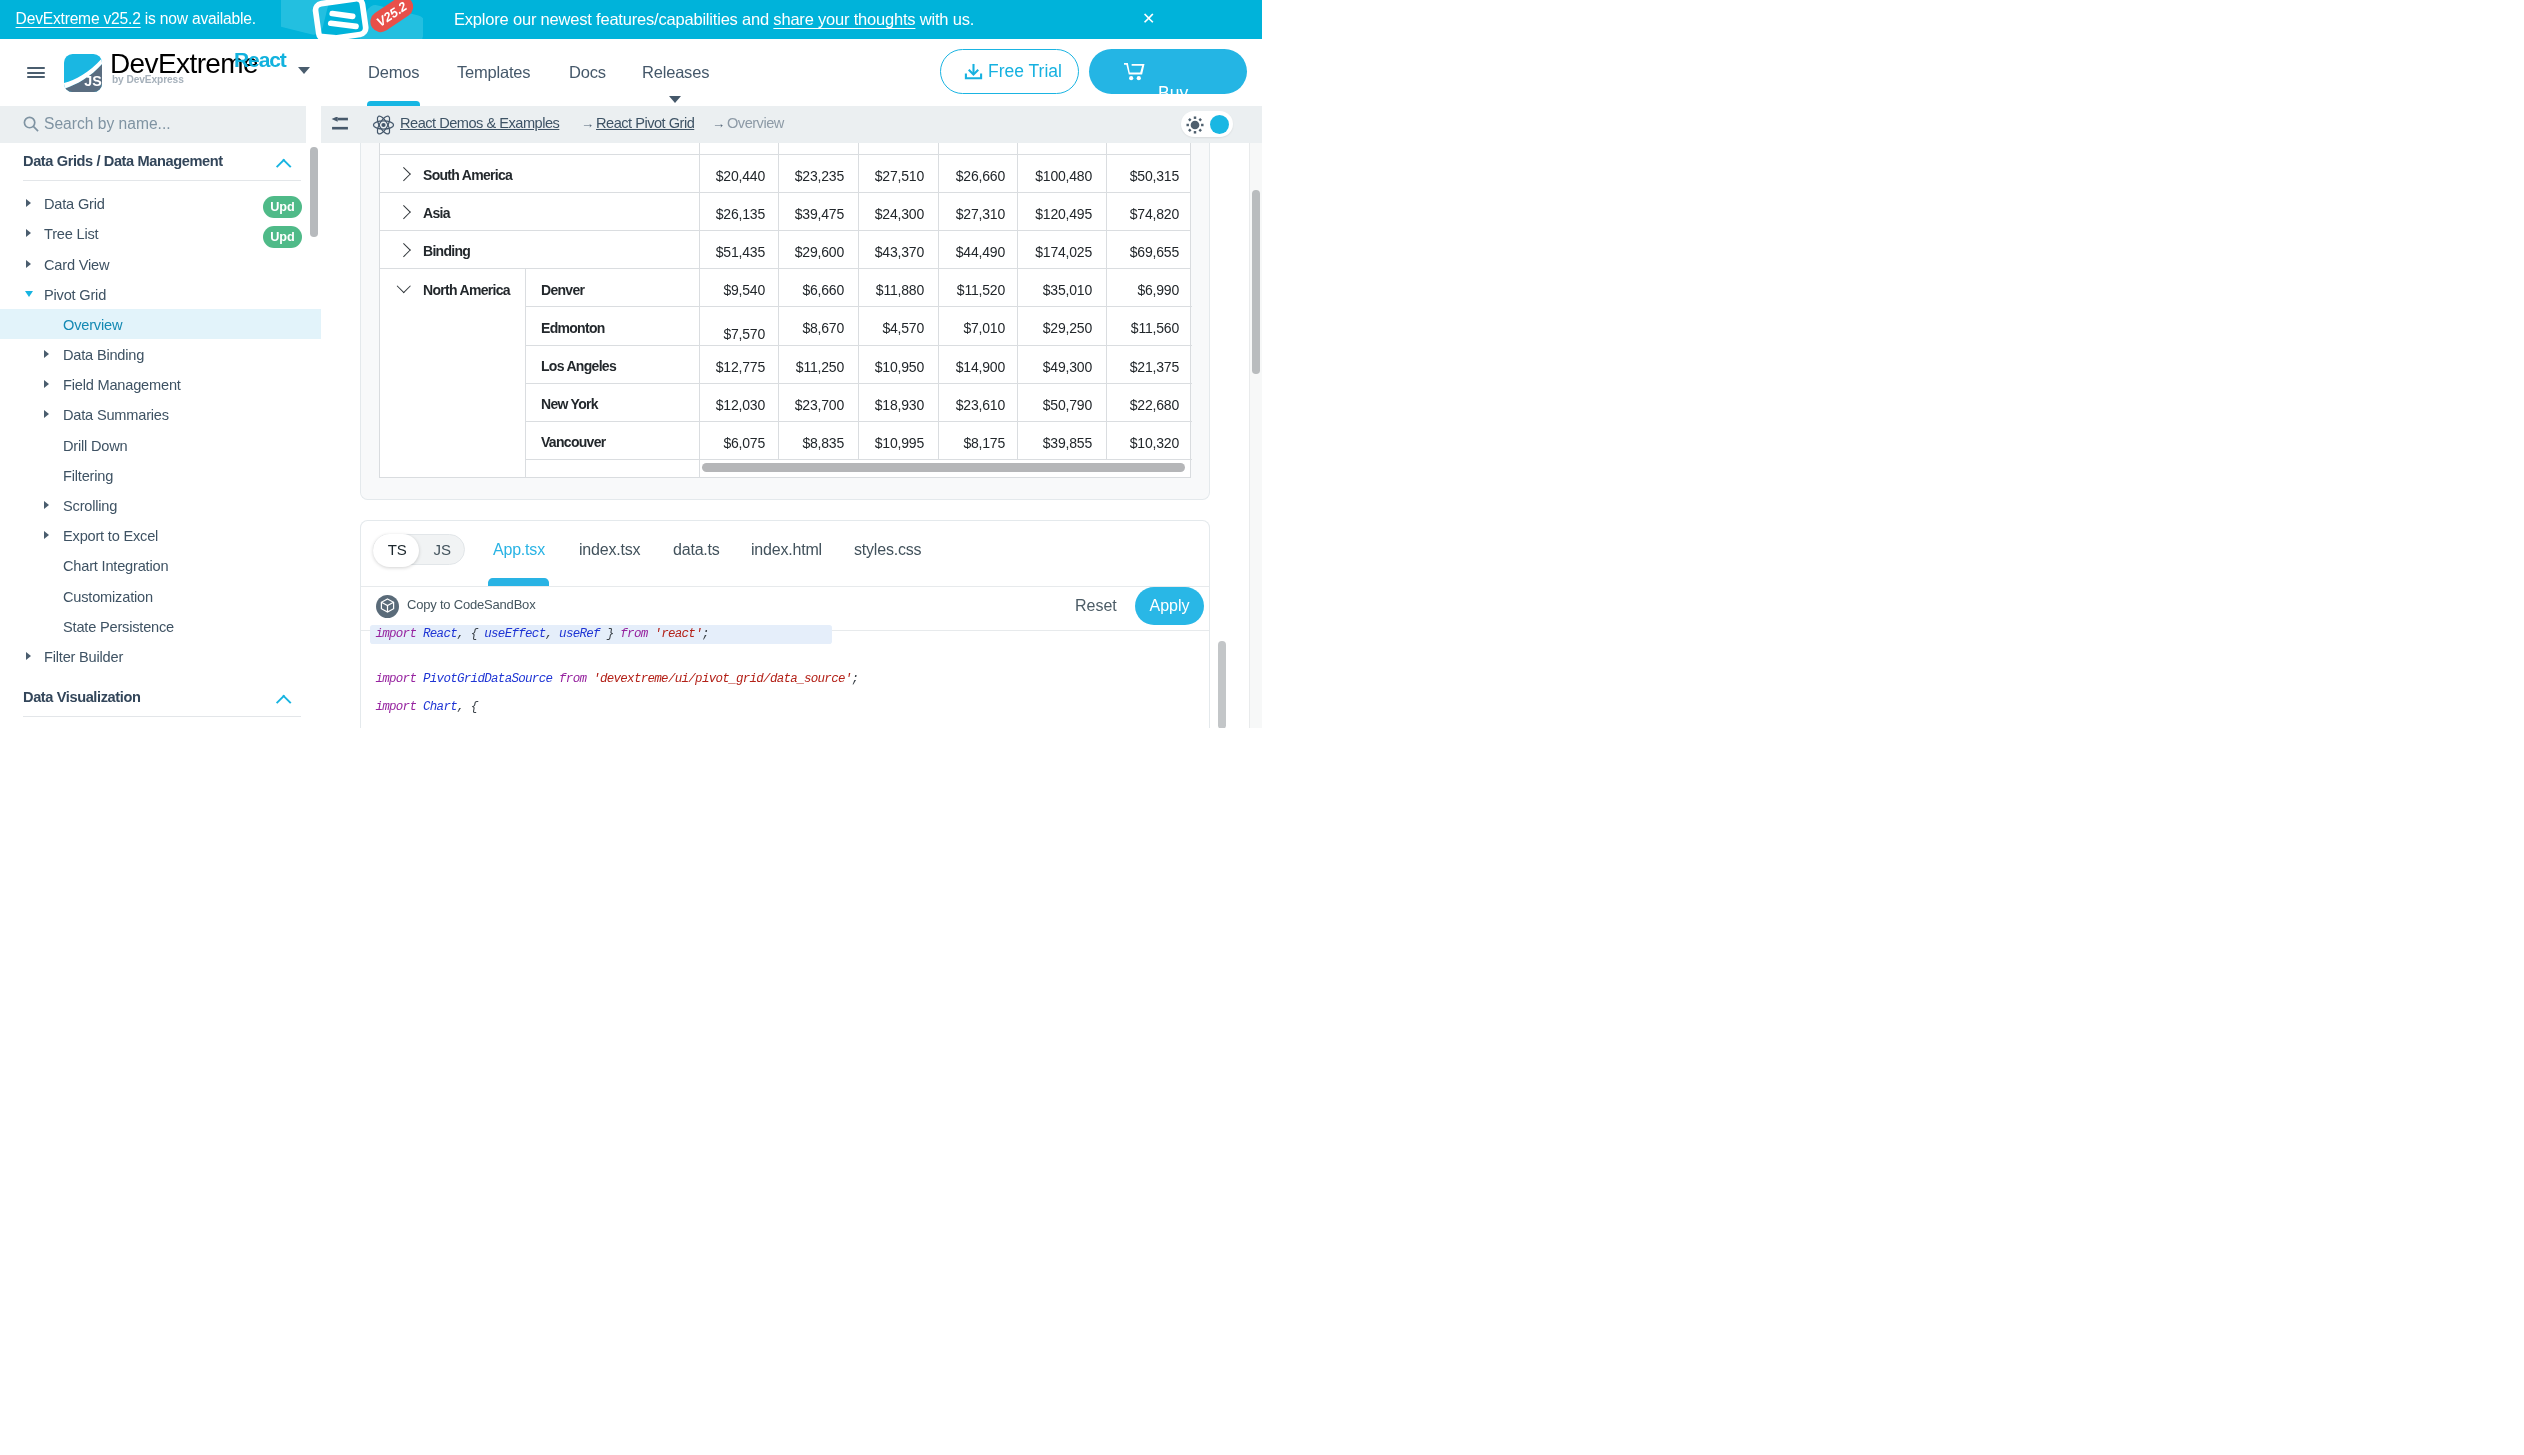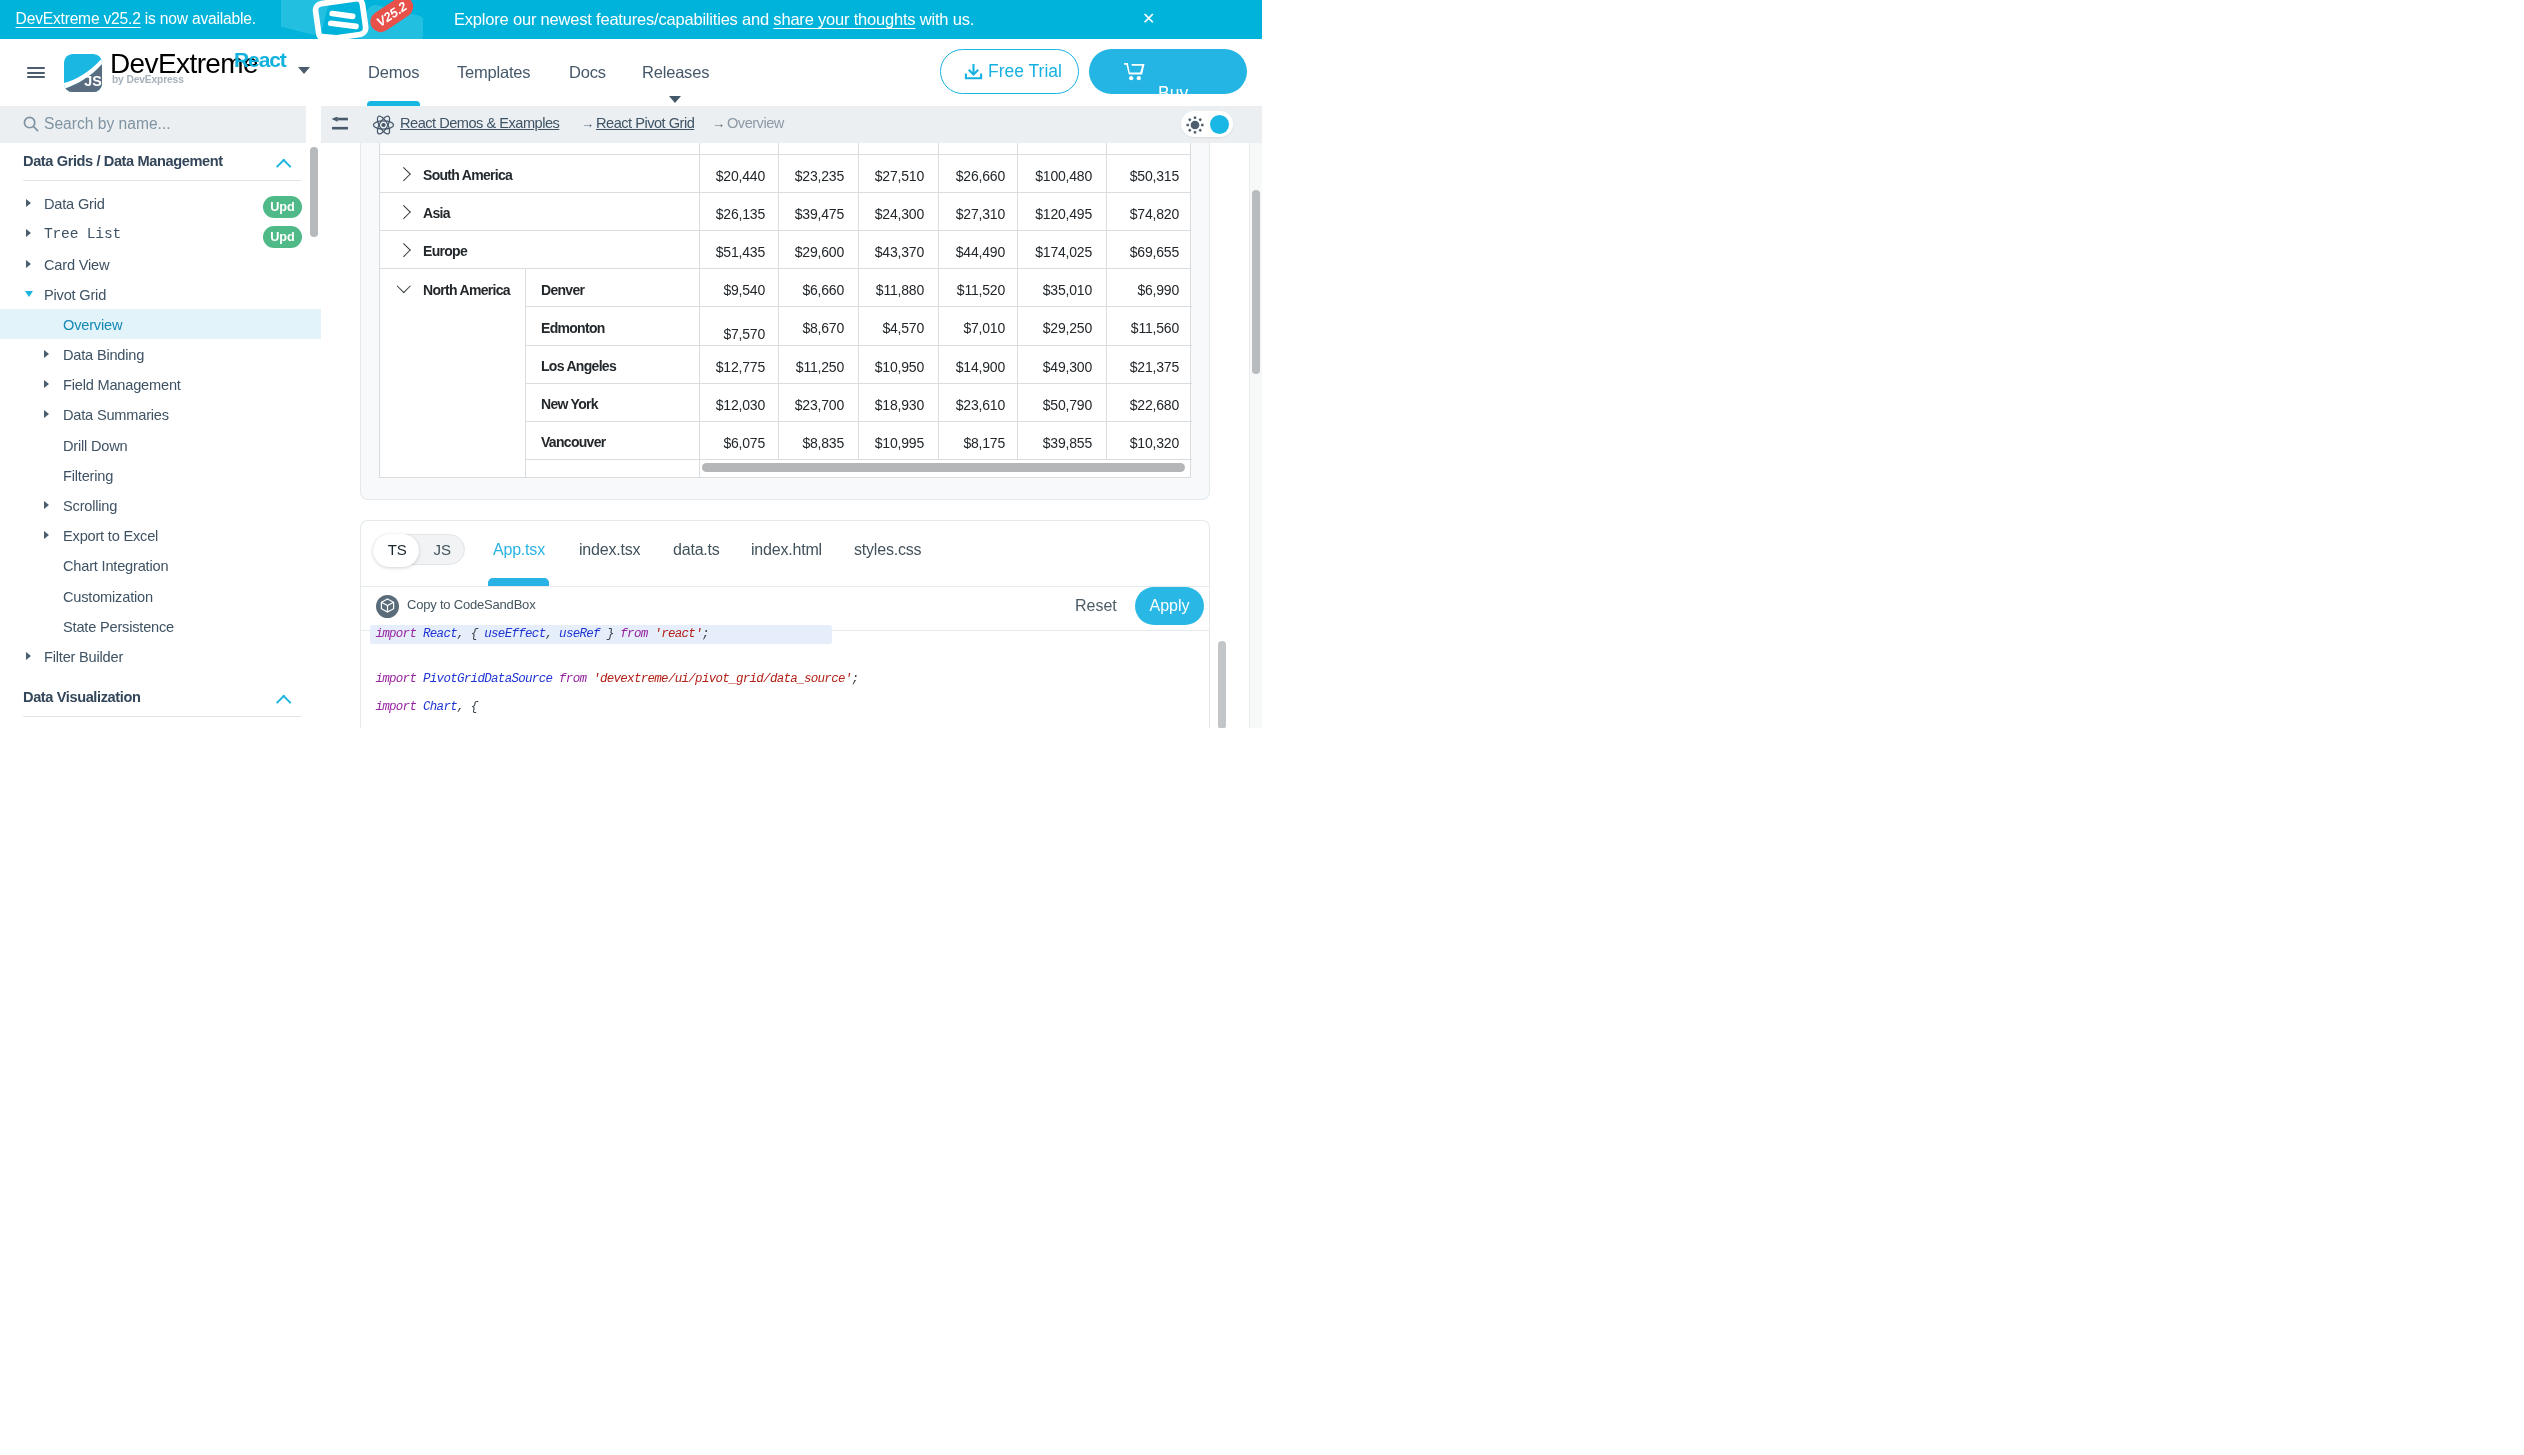--- a/index.html
+++ b/index.html
@@ -217,21 +217,21 @@
 
   <div class="sidebar" id="sidebar">
       <div class="sel-row" style="top:166px"></div>
       <div class="sec-h" style="top:10.4px">Data Grids / Data Management</div>
       <div class="chev-up" style="left:278px; top:14px"></div>
       <div class="divider" style="top:37px"></div>
       <div class="sb-caret" style="left:26px; top:56px"></div>
       <div class="sb-item" style="left:44px; top:53px;">Data Grid</div>
       <div class="upd" style="top:53px">Upd</div>
       <div class="sb-caret" style="left:26px; top:86px"></div>
-      <div class="sb-item" style="left:44px; top:83px;font-family:Liberation Mono, monospace;">Tree List</div>
+      <div class="sb-item" style="left:44px; top:83px;">Tree List</div>
       <div class="upd" style="top:83px">Upd</div>
       <div class="sb-caret" style="left:26px; top:117px"></div>
       <div class="sb-item" style="left:44px; top:114px;">Card View</div>
       <div class="sb-caret-down" style="left:25px; top:148px"></div>
       <div class="sb-item" style="left:44px; top:144px;">Pivot Grid</div>
       <div class="sb-item" style="left:63px; top:174px;color:#1489b3;">Overview</div>
       <div class="sb-caret" style="left:44px; top:207px"></div>
       <div class="sb-item" style="left:63px; top:204px;">Data Binding</div>
       <div class="sb-caret" style="left:44px; top:237px"></div>
       <div class="sb-item" style="left:63px; top:234px;">Field Management</div>
@@ -282,21 +282,21 @@
       <div class="cell-num" style="left:726px; width:73px; top:25px">$50,315</div>
       <div class="tchev r" style="left:21.3px; top:62px"></div>
       <div class="cell-lab" style="left:43px; top:62px">Asia</div>
       <div class="cell-num" style="left:319px; width:66px; top:63px">$26,135</div>
       <div class="cell-num" style="left:398px; width:66px; top:63px">$39,475</div>
       <div class="cell-num" style="left:478px; width:66px; top:63px">$24,300</div>
       <div class="cell-num" style="left:558px; width:67px; top:63px">$27,310</div>
       <div class="cell-num" style="left:637px; width:75px; top:63px">$120,495</div>
       <div class="cell-num" style="left:726px; width:73px; top:63px">$74,820</div>
       <div class="tchev r" style="left:21.3px; top:100px"></div>
-      <div class="cell-lab" style="left:43px; top:100px">Europe</div>
+      <div class="cell-lab" style="left:43px; top:100px">Binding</div>
       <div class="cell-num" style="left:319px; width:66px; top:101px">$51,435</div>
       <div class="cell-num" style="left:398px; width:66px; top:101px">$29,600</div>
       <div class="cell-num" style="left:478px; width:66px; top:101px">$43,370</div>
       <div class="cell-num" style="left:558px; width:67px; top:101px">$44,490</div>
       <div class="cell-num" style="left:637px; width:75px; top:101px">$174,025</div>
       <div class="cell-num" style="left:726px; width:73px; top:101px">$69,655</div>
       <div class="cell-lab" style="left:161px; top:139px">Denver</div>
       <div class="cell-num" style="left:319px; width:66px; top:139px">$9,540</div>
       <div class="cell-num" style="left:398px; width:66px; top:139px">$6,660</div>
       <div class="cell-num" style="left:478px; width:66px; top:139px">$11,880</div>

